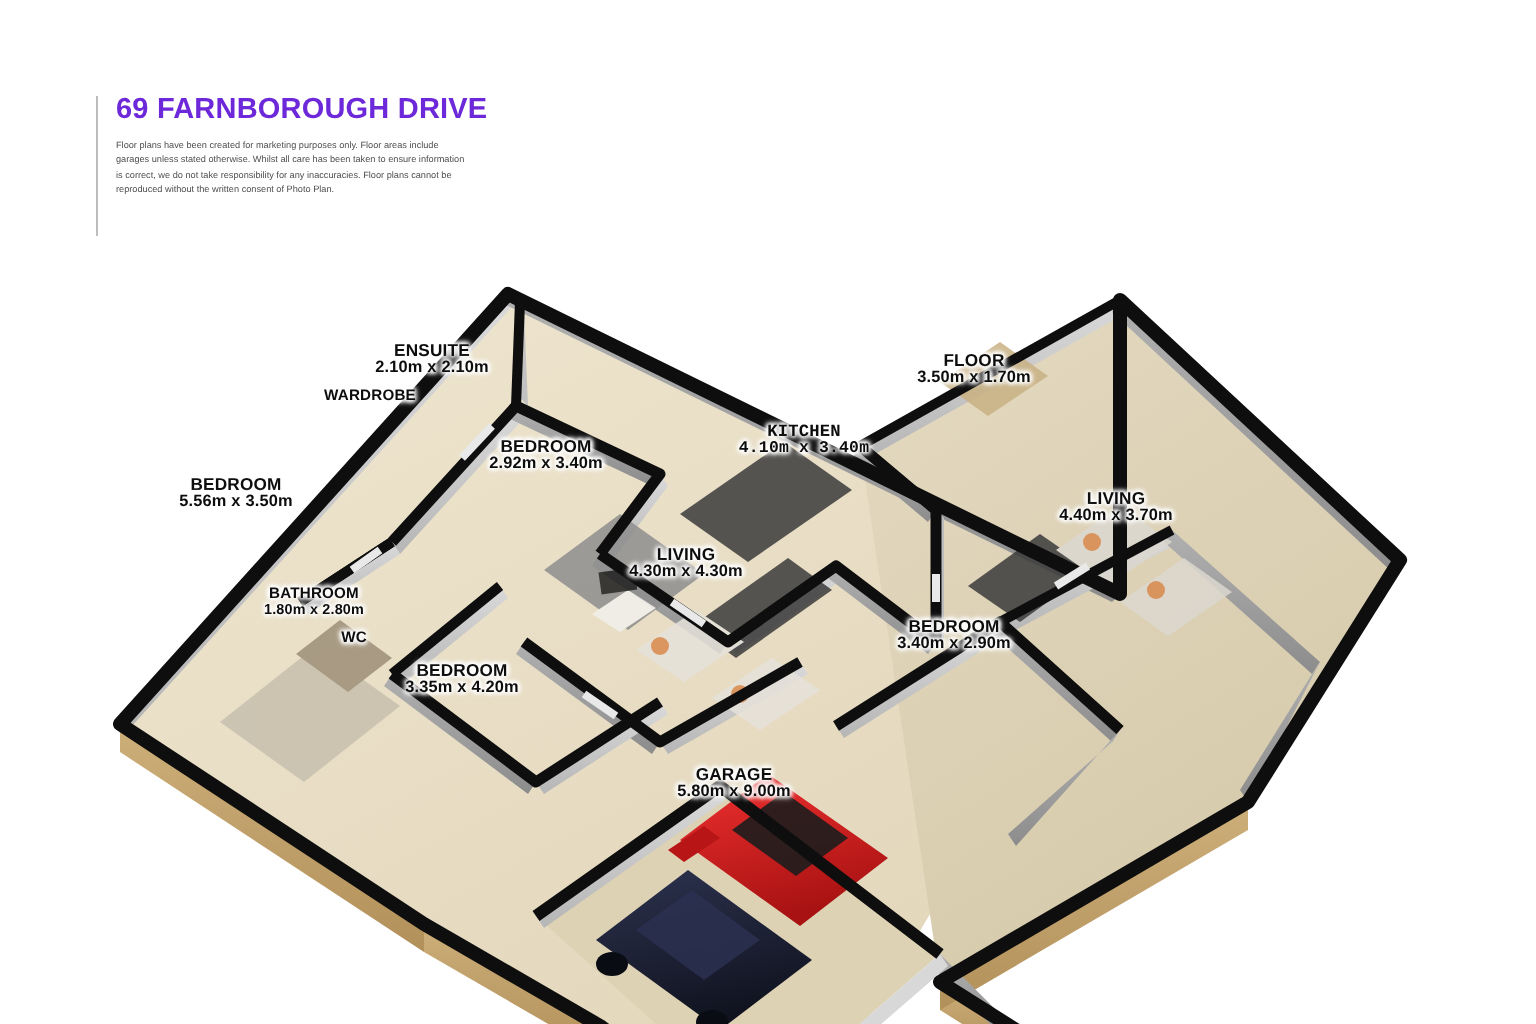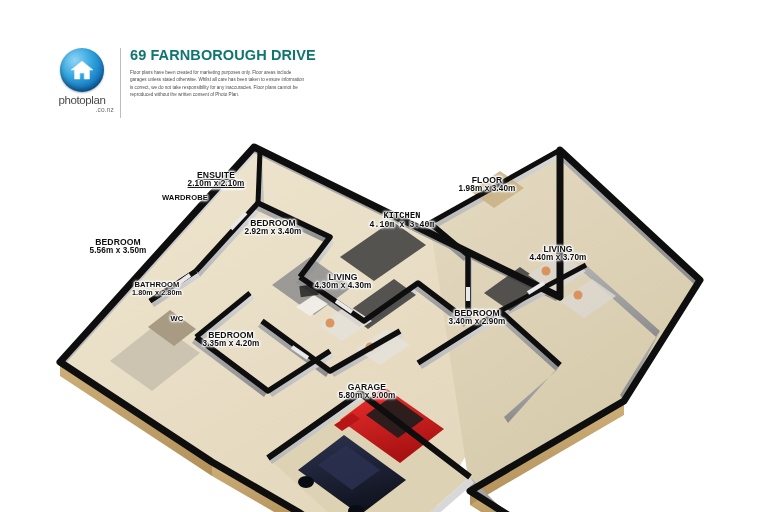--- a/index.html
+++ b/index.html
@@ -22,21 +22,21 @@
     box-shadow:inset 0 -3px 5px rgba(0,0,0,.35), 0 1px 2px rgba(0,0,0,.3);
     display:flex;align-items:center;justify-content:center;margin-top:2px;
   }
   .logo-badge svg{display:block;}
   .logo-word{font-size:11.5px;color:#4a4a4a;letter-spacing:-.4px;margin-top:3px;line-height:1;font-weight:400;}
   .logo-sub{font-size:6.5px;color:#6a6a6a;letter-spacing:.2px;align-self:flex-end;margin-right:4px;line-height:1;}
 
   .divider{width:1px;background:#bdbdbd;margin:2px 9px 6px 2px;}
 
   .title-block{flex:1;padding-top:1px;}
-  .addr{font-size:14.5px;font-weight:bold;color:#0f766e;letter-spacing:.1px;line-height:1.15;}
+  .addr{font-size:14.5px;font-weight:bold;color:#6d28d9;letter-spacing:.1px;line-height:1.15;}
   .area{font-size:8.2px;font-weight:bold;color:#111;letter-spacing:.15px;margin-top:2px;}
   .disclaimer{font-size:4.6px;color:#4d4d4d;line-height:1.62;margin-top:5px;max-width:176px;text-align:left;}
 
   
   #plan{position:absolute;left:0;top:125px;width:768px;height:387px;}
   .lbl{
     position:absolute;color:#0d0d0d;font-weight:bold;text-align:center;
     line-height:1.08;letter-spacing:.1px;white-space:nowrap;
     text-shadow:0 0 2px #fff,0 0 3px #fff,0 0 4px #fff,1px 0 2px #fff,-1px 0 2px #fff,0 1px 2px #fff,0 -1px 2px #fff;
     transform:translate(-50%,-50%);pointer-events:none;
@@ -46,29 +46,20 @@
   .lbl.sm .n{font-size:7.6px;}
   .lbl.sm .d{font-size:7.2px;text-align:right;}
 </style>
 </head>
 <body>
 
 <div id="page">
 
   <div class="header">
 
-    <div class="logo-block">
-      <div class="logo-badge">
-        <svg width="26" height="22" viewBox="0 0 26 22" aria-hidden="true">
-          <path d="M13 2 L24 11 L20.5 11 L20.5 20 L15.2 20 L15.2 14 L10.8 14 L10.8 20 L5.5 20 L5.5 11 L2 11 Z" fill="#ffffff" stroke="#dff1fb" stroke-width="0.6"></path>
-        </svg>
-      </div>
-      <div class="logo-word">photoplan</div>
-      <div class="logo-sub">.co.nz</div>
-    </div>
 
     <div class="divider"></div>
 
     <div class="title-block">
       <div class="addr">69 FARNBOROUGH DRIVE</div>
       <div class="disclaimer">Floor plans have been created for marketing purposes only. Floor areas include garages unless stated otherwise. Whilst all care has been taken to ensure information is correct, we do not take responsibility for any inaccuracies. Floor plans cannot be reproduced without the written consent of Photo Plan.</div>
     </div>
   </div>
 
   <div id="plan">
@@ -226,49 +217,49 @@
         <line x1="336" y1="176" x2="352" y2="187"></line>
         <line x1="292" y1="222" x2="308" y2="233"></line>
         <line x1="468" y1="162" x2="468" y2="176"></line>
         <line x1="528" y1="168" x2="544" y2="158"></line>
         <line x1="176" y1="160" x2="190" y2="150"></line>
       </g>
     </svg>
 
     
     <div>
-      <div class="lbl md" style="left:216px;top:55px;text-decoration:underline;">
+      <div class="lbl md" style="left:216px;top:55px;">
         <span class="n">ENSUITE</span>
         <span class="d">2.10m x 2.10m</span>
       </div>
       <div class="lbl sm" style="left:185px;top:73px;">
         <span class="n">WARDROBE</span>
       </div>
       <div class="lbl md" style="left:273px;top:103px;">
         <span class="n">BEDROOM</span>
         <span class="d">2.92m x 3.40m</span>
       </div>
       <div class="lbl md" style="left:118px;top:122px;">
         <span class="n">BEDROOM</span>
         <span class="d">5.56m x 3.50m</span>
       </div>
-      <div class="lbl sm" style="left:157px;top:164px;">
+      <div class="lbl sm" style="left:157px;top:176px;">
         <span class="n">BATHROOM</span>
         <span class="d">1.80m x 2.80m</span>
       </div>
       <div class="lbl sm" style="left:177px;top:194px;">
         <span class="n">WC</span>
       </div>
       <div class="lbl md" style="left:402px;top:96px;font-family:Liberation Mono, monospace;">
         <span class="n">KITCHEN</span>
         <span class="d">4.10m x 3.40m</span>
       </div>
       <div class="lbl md" style="left:487px;top:60px;">
         <span class="n">FLOOR</span>
-        <span class="d">1.98m x 3.40m</span>
+        <span class="d">3.50m x 1.70m</span>
       </div>
       <div class="lbl md" style="left:343px;top:157px;">
         <span class="n">LIVING</span>
         <span class="d">4.30m x 4.30m</span>
       </div>
       <div class="lbl md" style="left:558px;top:129px;">
         <span class="n">LIVING</span>
         <span class="d">4.40m x 3.70m</span>
       </div>
       <div class="lbl md" style="left:477px;top:193px;">

